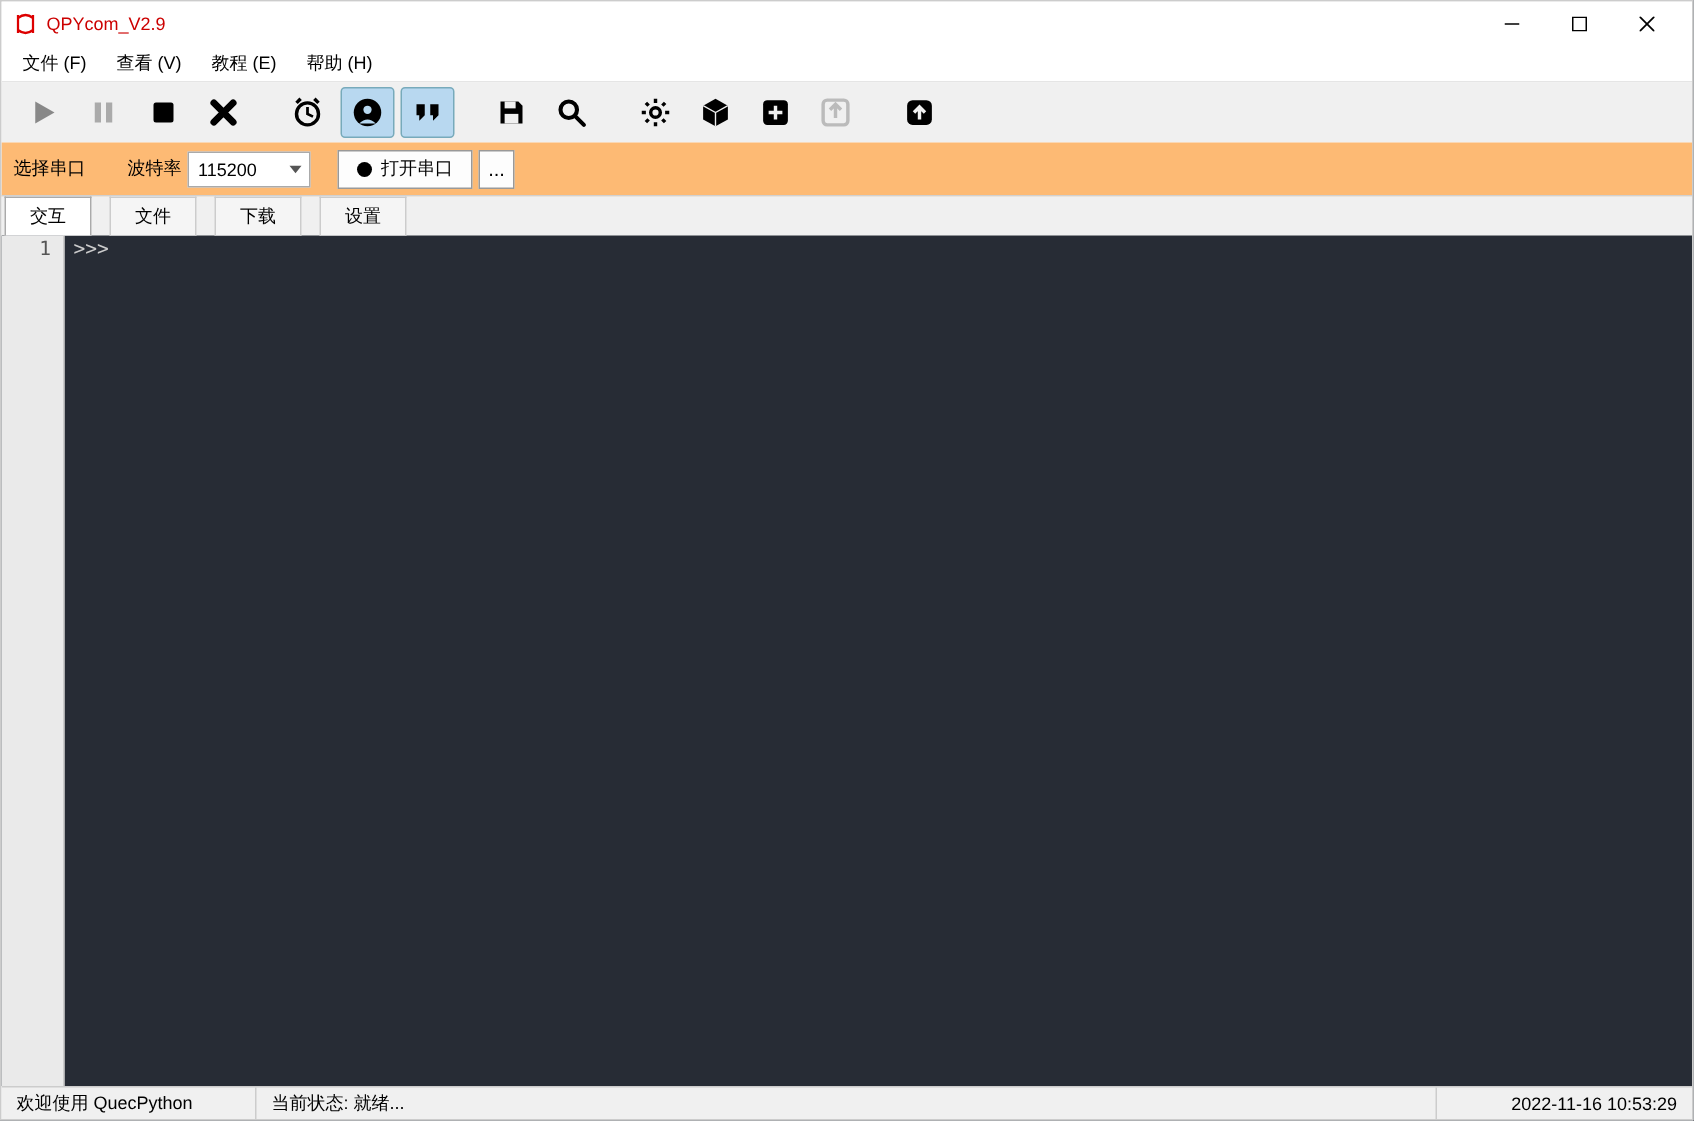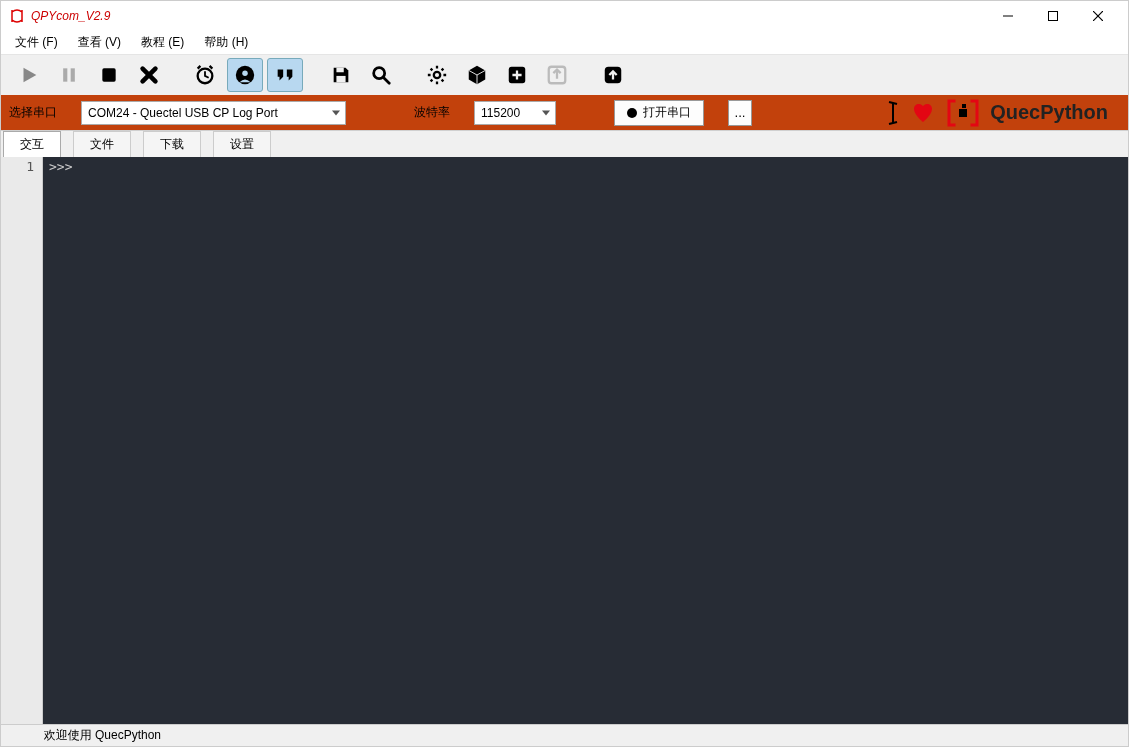--- a/index.html
+++ b/index.html
@@ -1,32 +1,32 @@
 <!DOCTYPE html>
 <html><head>
 <meta charset="utf-8">
 <style>
 * { box-sizing: border-box; margin: 0; padding: 0; }
 body { font-family: "Microsoft YaHei", "Segoe UI", sans-serif; font-size: 12px; background: #fff; width: 1129px; height: 747px; overflow: hidden; display: flex; flex-direction: column; border: 1px solid #ccc; }
 
 .titlebar { height: 30px; display: flex; align-items: center; padding: 0 8px; background: #fff; }
 .titlebar .app-icon { width: 16px; height: 16px; margin-right: 6px; }
-.titlebar .title { color: #c00; font-size: 12px; flex: 0 0 auto; font-style: italic; }
+.titlebar .title { color: #c00; font-size: 12px; flex: 0 0 auto; }
 .titlebar .spacer { flex: 1; }
 .titlebar .winbtn { width: 45px; height: 30px; display: flex; align-items: center; justify-content: center; cursor: pointer; }
 
 .menubar { height: 24px; display: flex; align-items: center; padding: 0 4px; background: #fff; border-bottom: 1px solid #e5e5e5; }
 .menubar .menu-item { padding: 3px 10px; cursor: pointer; font-size: 12px; text-align: right; }
 
 .toolbar { height: 40px; display: flex; align-items: center; padding: 0 10px; background: #f0f0f0; gap: 4px; }
 .toolbar .tbtn { width: 36px; height: 34px; display: flex; align-items: center; justify-content: center; cursor: pointer; border-radius: 3px; }
 .toolbar .tbtn.active { background: #b8d8f0; border: 1px solid #7ab; }
 .toolbar .gap { width: 12px; }
 
-.connrow { height: 36px; display: flex; align-items: center; padding: 0 8px; background: #c2410c; gap: 24px; border-bottom: 1px solid #d0d0d0; }
+.connrow { height: 36px; display: flex; align-items: center; padding: 0 8px; background: #fdba74; gap: 4px; border-bottom: 1px solid #d0d0d0; }
 .connrow label { font-size: 12px; }
 .connrow select, .connrow .combo { height: 24px; border: 1px solid #aaa; background: #fff; font-size: 12px; padding: 0 18px 0 6px; appearance: none; position: relative; }
 .port-combo { width: 265px; }
 .baud-combo { width: 82px; }
 .connrow .open-btn { height: 26px; padding: 4px 12px; border: 1px solid #999; background: #fdfdfd; cursor: pointer; display: flex; align-items: center; gap: 6px; font-size: 12px; }
 .connrow .open-btn .dot { width: 10px; height: 10px; border-radius: 50%; background: #000; }
 .connrow .small-btn { width: 24px; height: 26px; border: 1px solid #999; background: #fdfdfd; cursor: pointer; }
 .connrow .brand { margin-left: auto; display: flex; align-items: center; gap: 10px; padding-right: 12px; }
 .brand-text { font-size: 20px; font-weight: 600; color: #222; }
 
@@ -170,64 +170,43 @@
   <div class="tbtn">
       <svg width="22" height="22" viewBox="0 0 24 24">
         <rect x="3" y="3" width="18" height="18" rx="4" fill="#000"></rect>
         <path d="M12 17 L12 8 M8 12 L12 8 L16 12" stroke="#f0f0f0" stroke-width="2.5" fill="none"></path>
       </svg>
     </div>
 </div>
 
 <div class="connrow">
   <label>选择串口</label>
-  <span class="combo-wrap"><select class="port-combo"><option>COM24 - Quectel USB CP Log Port</option></select></span>
   <div style="width:20px"></div>
   <label>波特率</label>
   <span class="combo-wrap"><select class="baud-combo"><option>115200</option></select></span>
   <div style="width:10px"></div>
   <button class="open-btn">
     <span class="dot"></span>
     <span>打开串口</span>
   </button>
   <button class="small-btn">...</button>
 
-  <div class="brand">
-    <span>
-        <svg width="14" height="28" viewBox="0 0 14 28">
-          <line x1="7" y1="4" x2="7" y2="24" stroke="#000" stroke-width="2"></line>
-          <line x1="3" y1="3" x2="11" y2="5" stroke="#000" stroke-width="2"></line>
-          <line x1="3" y1="25" x2="11" y2="23" stroke="#000" stroke-width="2"></line>
-        </svg>
-      </span>
-    <span>
-        <svg width="26" height="24" viewBox="0 0 24 24">
-          <path d="M12 21 C12 21 3 14 3 8 C3 5 5 3 8 3 C10 3 12 5 12 5 C12 5 14 3 16 3 C19 3 21 5 21 8 C21 14 12 21 12 21 Z" fill="#e30613"></path>
-        </svg>
-      </span>
-    <span>
-        <svg width="34" height="30" viewBox="0 0 34 30">
-          <path d="M8 3 L3 3 L3 27 L8 27 M26 3 L31 3 L31 27 L26 27" stroke="#e30613" stroke-width="3" fill="none" stroke-linecap="square"></path>
-          <rect x="13" y="11" width="8" height="8" fill="#000"></rect>
-          <rect x="16" y="6" width="4" height="4" fill="#000"></rect>
-        </svg>
-      </span>
-    <span class="brand-text">QuecPython</span>
-  </div>
 </div>
 
 <div class="tabsrow">
   <div class="tab active">交互</div>
   <div class="tab">文件</div>
   <div class="tab">下载</div>
   <div class="tab">设置</div>
 </div>
 
 <div class="editor">
   <div class="gutter">
     <div>1</div>
   </div>
   <div class="code">&gt;&gt;&gt; </div>
 </div>
 
 <div class="statusbar">
   <div class="cell">欢迎使用 QuecPython</div>
+  <div class="cell">当前状态: 就绪...</div>
+  <div class="cell">2022-11-16 10:53:29</div>
 </div>
 
 </body></html>

